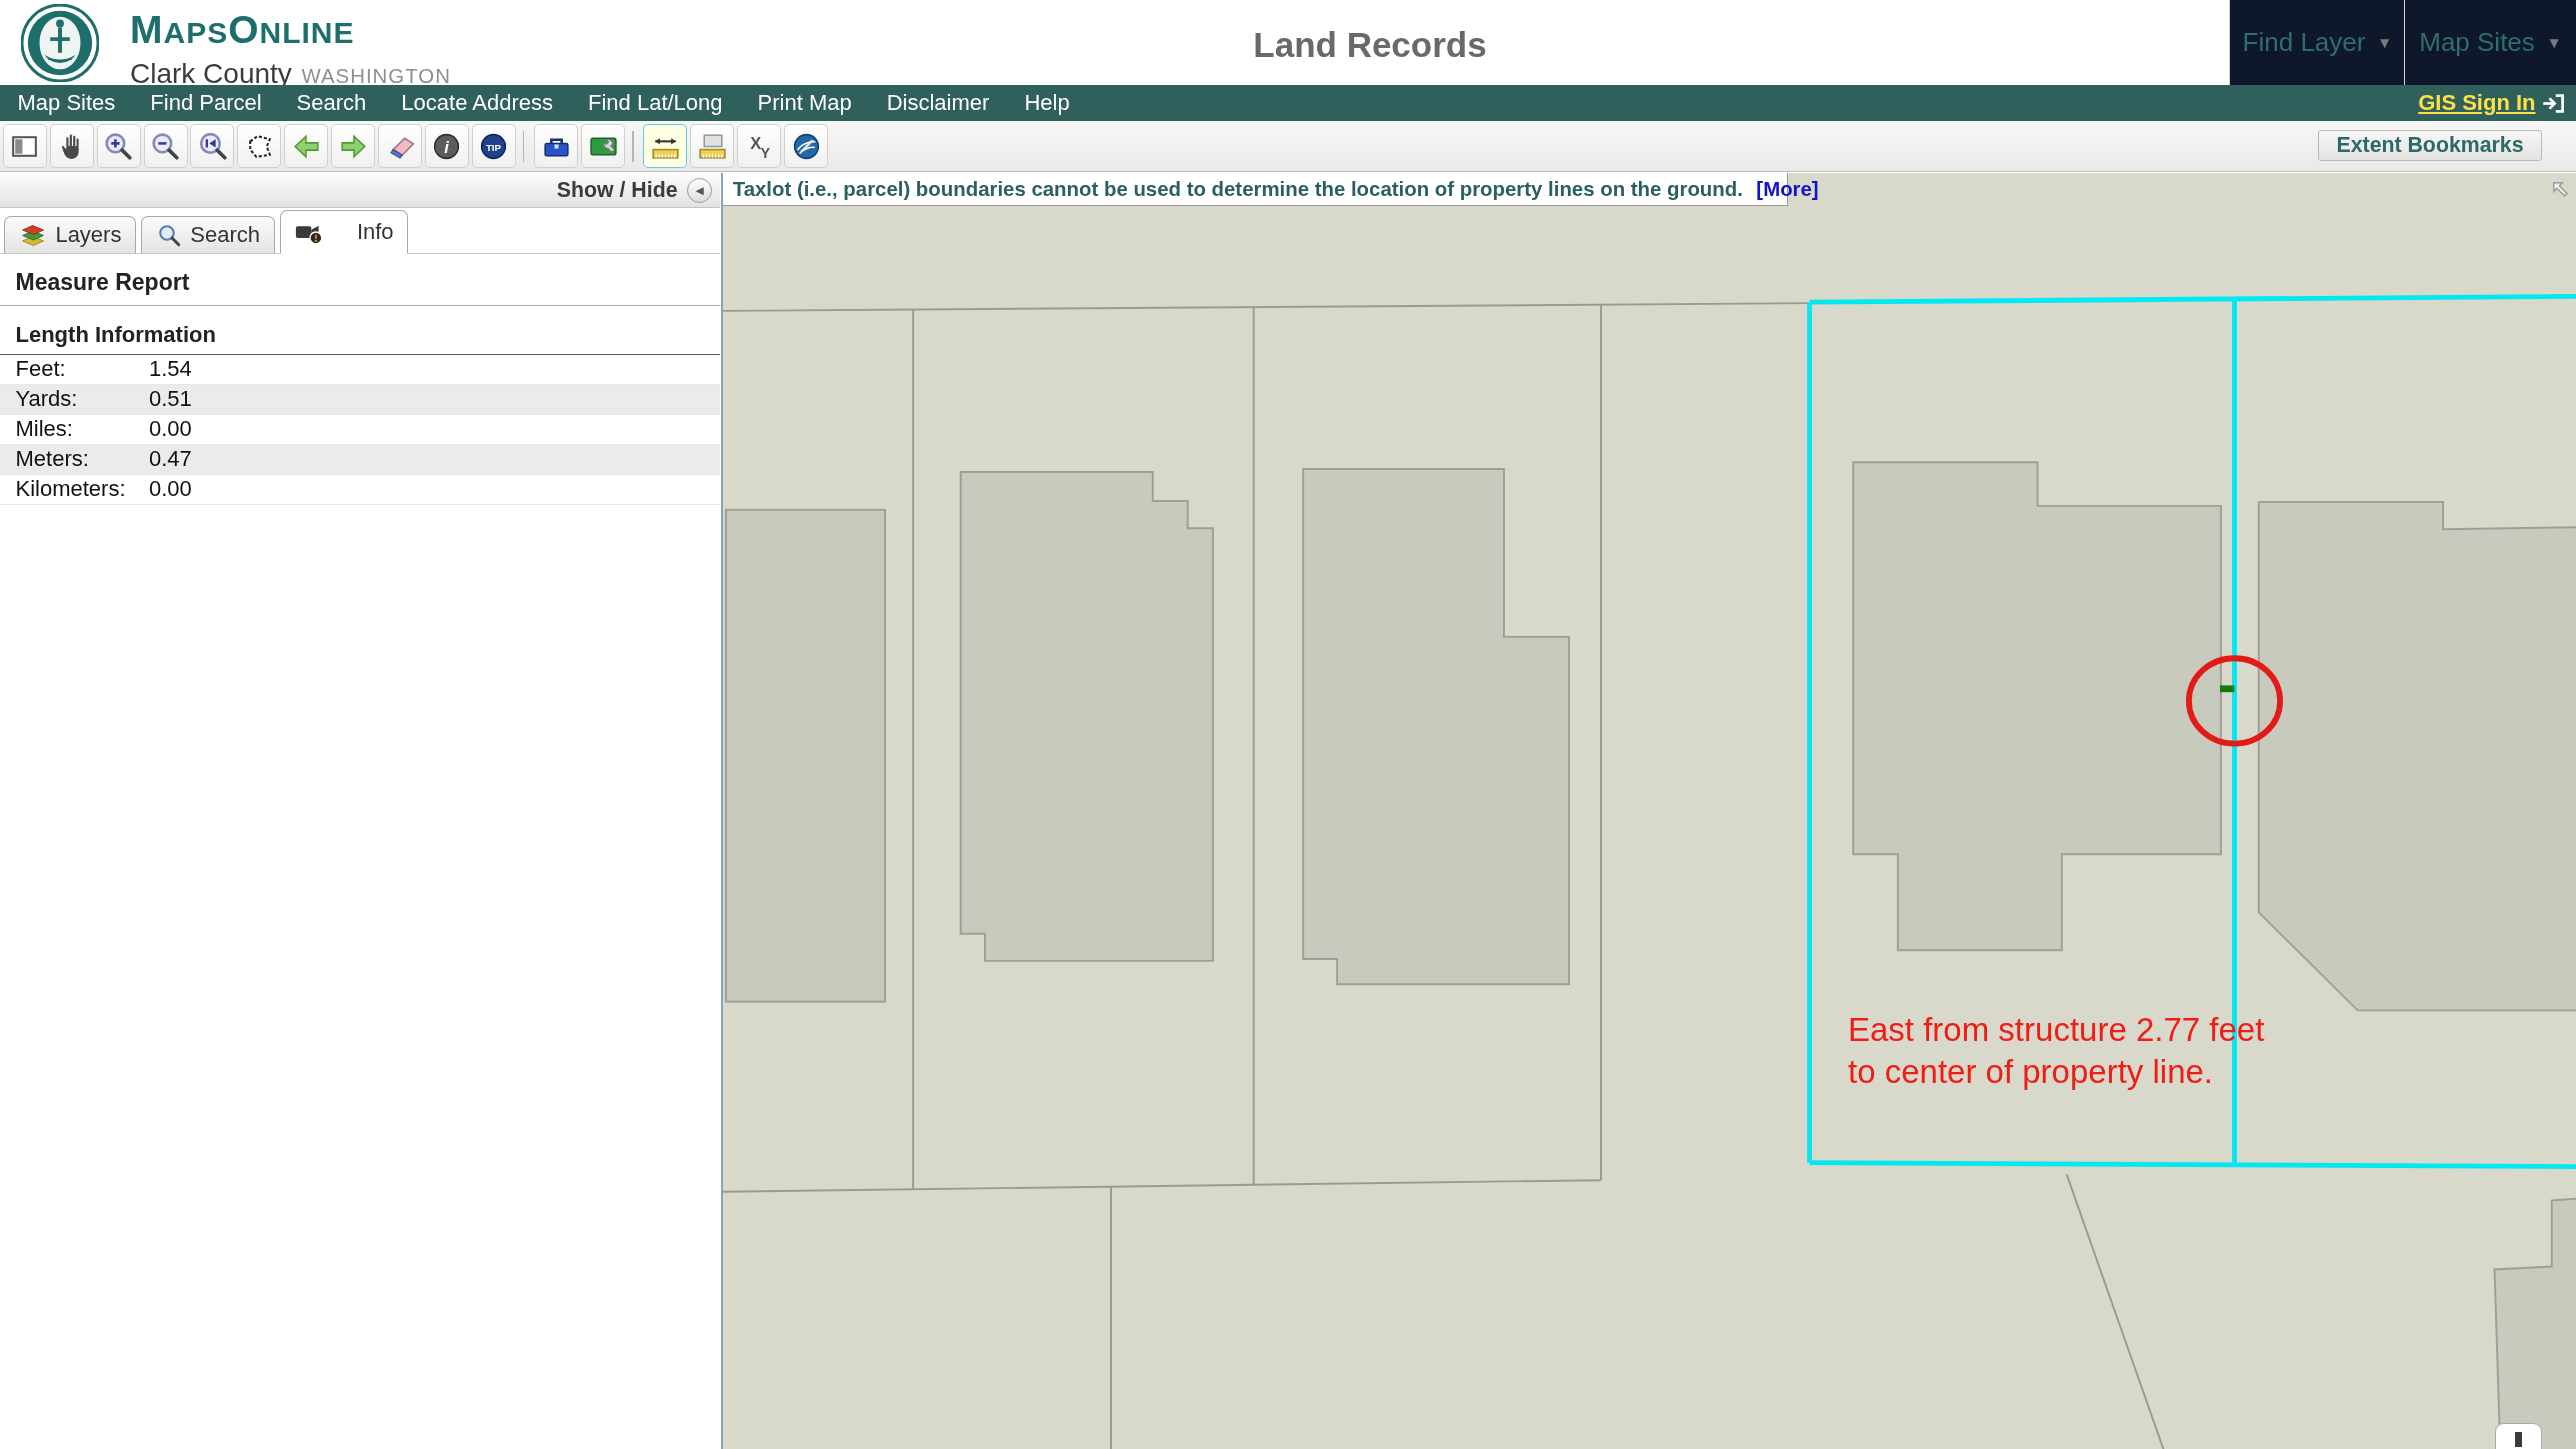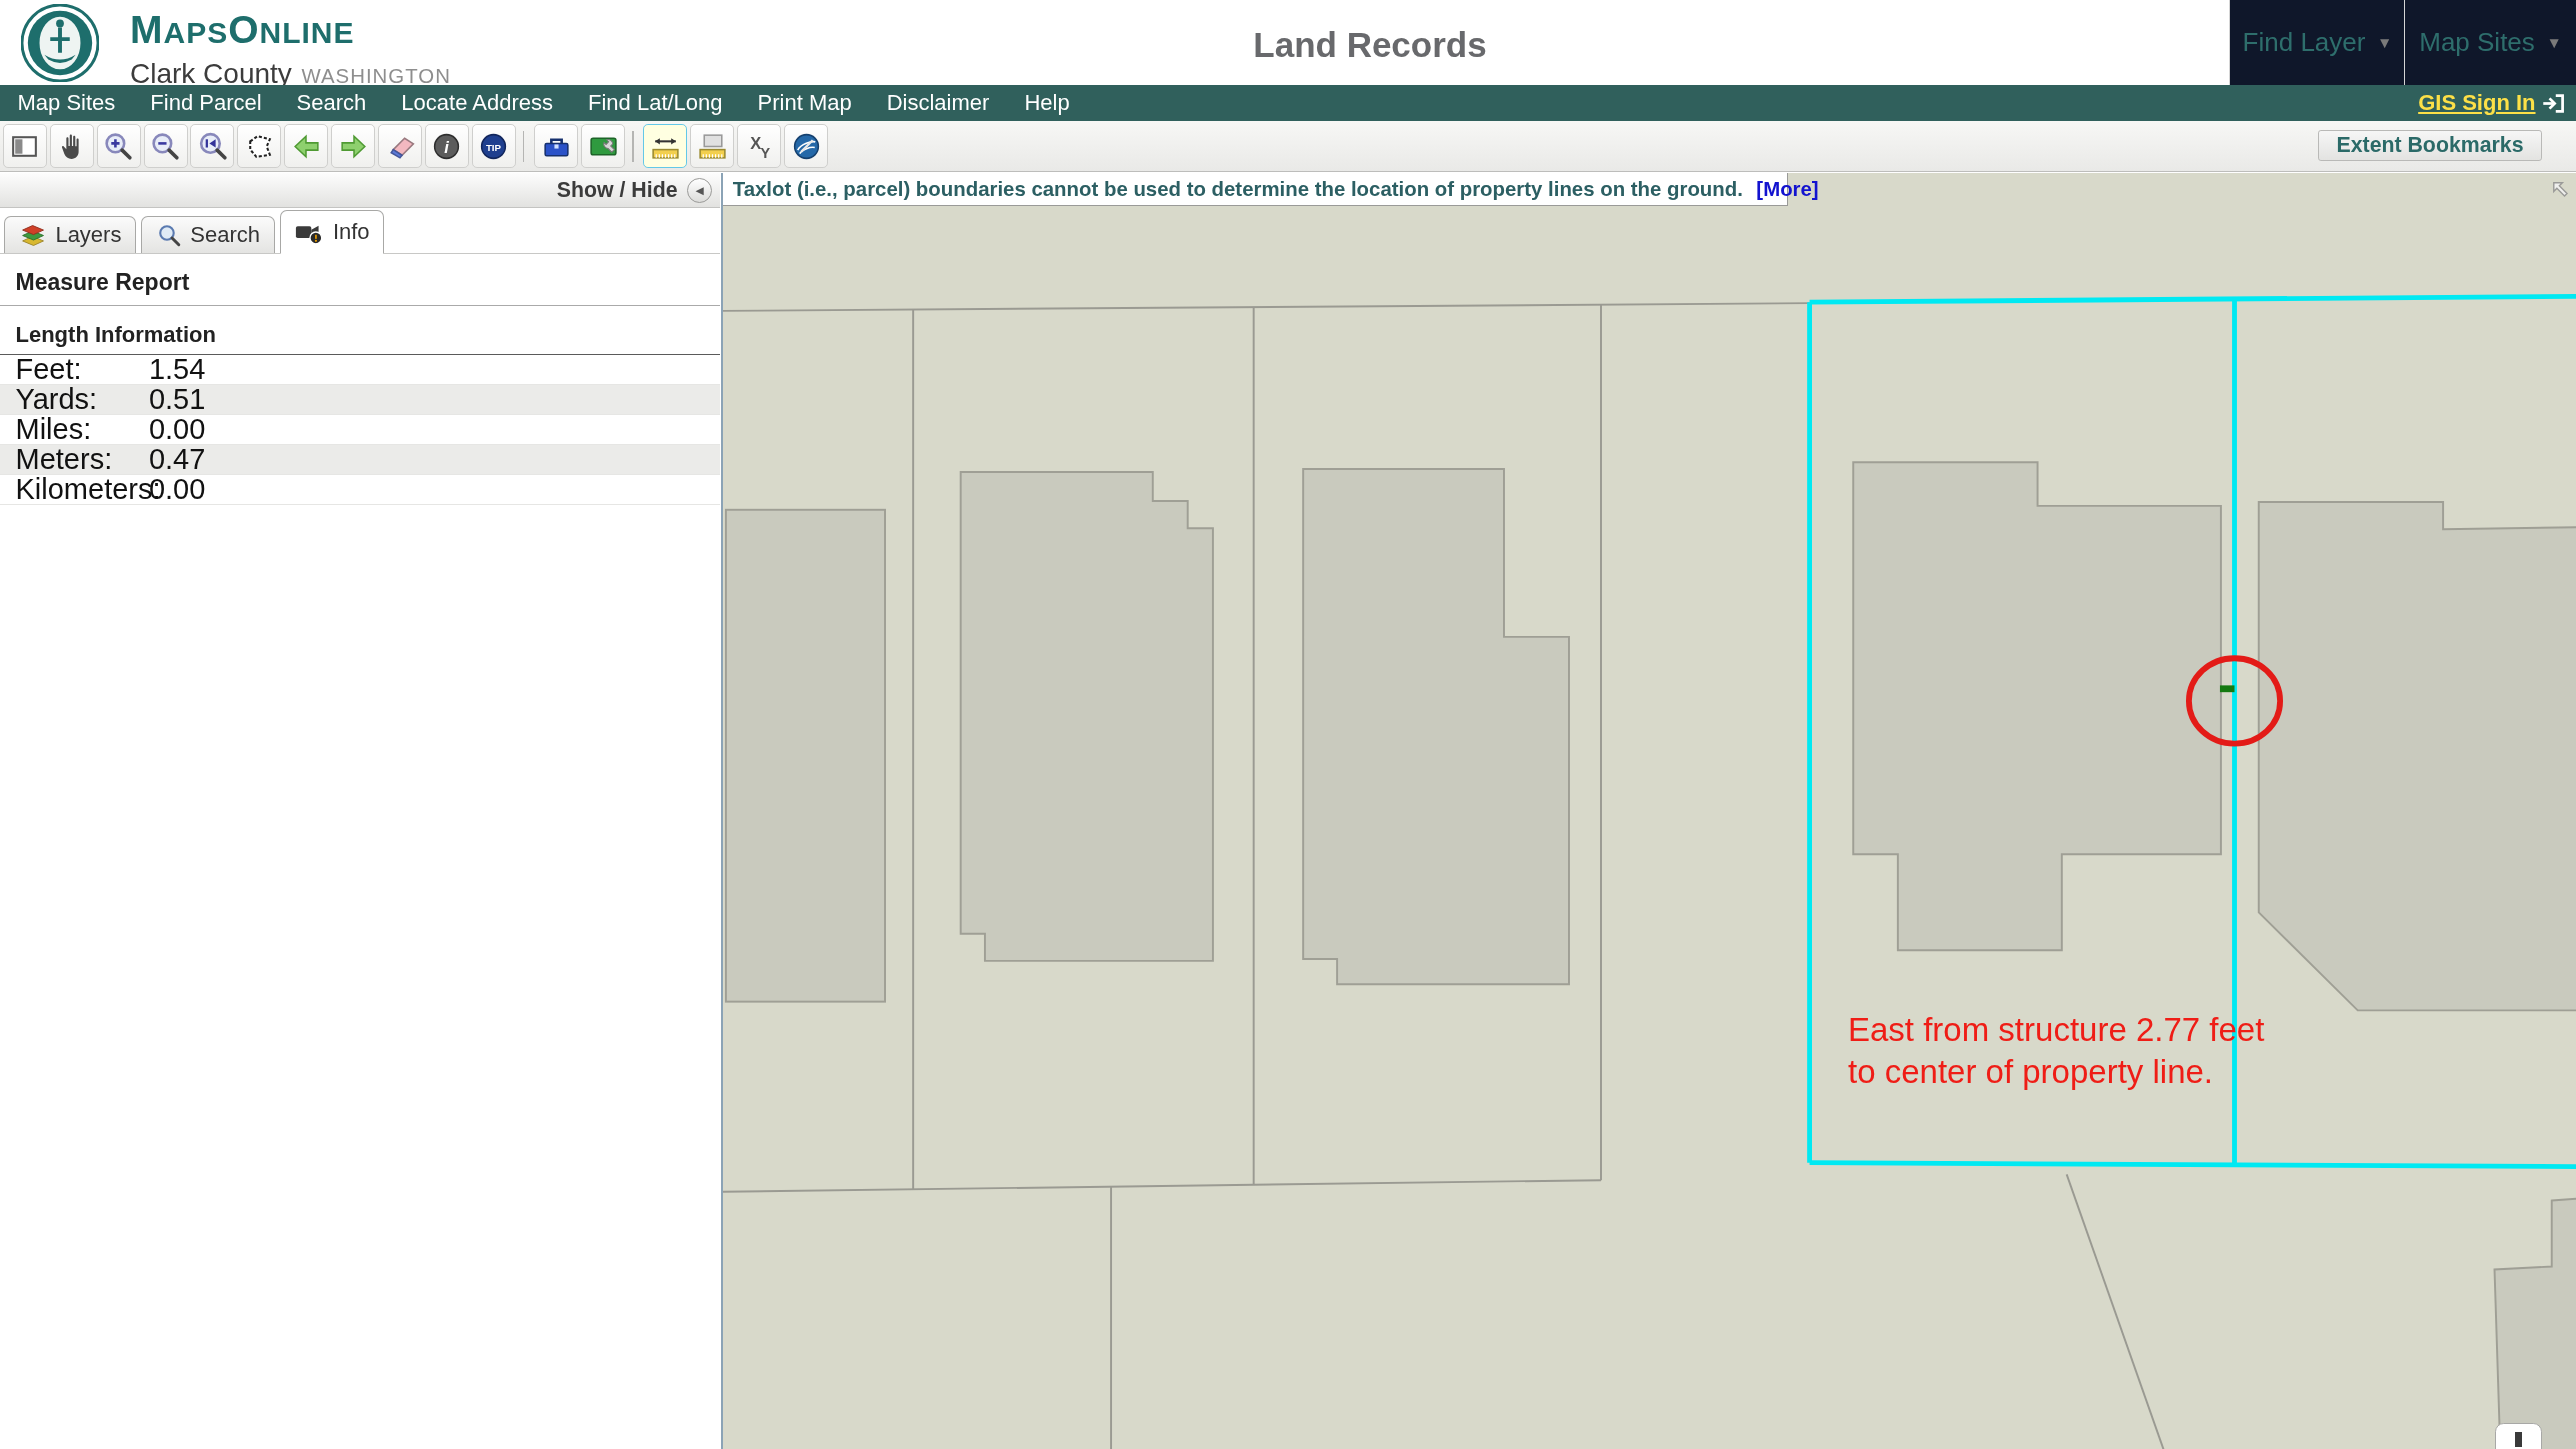--- a/index.html
+++ b/index.html
@@ -38,26 +38,26 @@
   #extent-bookmarks{position:absolute;right:34px;top:8.7px;height:31px;padding:0 17.5px;background:linear-gradient(#f6f6f6,#e3e3e1);border:1px solid #b9b9b7;border-radius:2.9px;font-size:21.3px;font-weight:bold;color:#2b6a68;line-height:29px;cursor:pointer;}
 
   
   #sidebar{position:absolute;left:0;top:173px;width:723px;height:1277px;background:#fff;border-right:2.9px solid #8ba3b6;}
   #side-strip{position:absolute;left:0;top:0;width:720px;height:35px;background:linear-gradient(#fdfdfd,#e2e2e0);border-bottom:1px solid #c4c4c2;display:flex;align-items:center;justify-content:flex-end;}
   #show-hide-label{font-size:21.3px;font-weight:bold;color:#3b3b3b;margin-right:9.7px;}
   #collapse-btn{width:25px;height:25px;border-radius:50%;border:1px solid #9a9a98;background:linear-gradient(#fff,#dcdcda);color:#555;font-size:10.7px;line-height:23px;text-align:center;margin-right:7.8px;cursor:pointer;}
   #tabsrow{position:absolute;left:0;top:36px;width:720px;height:45px;border-bottom:1px solid #c8c8c6;display:flex;align-items:flex-end;padding-left:4px;}
   .tab{height:37px;padding:0 13.6px;margin-right:4.9px;border:1px solid #a8a8a6;border-bottom:none;border-radius:6.8px 6.8px 0 0;background:linear-gradient(#fbfbfb,#e4e4e2);display:flex;align-items:center;font-size:22px;color:#333;cursor:pointer;}
   .tab .ticon{margin-right:7.8px;display:flex;}
-  .tab.active{height:44px;background:#fff;position:relative;z-index:2;margin-bottom:-1px;border-bottom:1px solid #fff;}
+  .tab.active{height:44px;background:#fff;position:relative;z-index:2;margin-bottom:-1px;border-bottom:1px solid #fff;gap:24px;}
   #side-content{position:absolute;left:0;top:82px;width:720px;}
   #measure-title{font-size:23px;font-weight:bold;color:#222;padding:13.6px 0 9.7px 15.5px;}
   #mr-hr{border-top:1px solid #aaa;height:0;}
   #length-info{font-size:22px;font-weight:bold;color:#222;padding:15.5px 0 5.8px 15.5px;border-bottom:1.9px solid #5a5a5a;}
-  .mrow{display:flex;height:30px;align-items:center;font-size:29px;color:#111;border-bottom:1px solid #e6e6e4;}
+  .mrow{display:flex;height:30px;align-items:center;font-size:22px;color:#111;border-bottom:1px solid #e6e6e4;}
   .mrow.alt{background:#ebebe9;}
   .mrow .ml{width:147px;padding-left:15.5px;}
   .mrow .mv{padding-left:1.9px;}
 
   
   #map{position:absolute;left:723px;top:173px;width:1853px;height:1277px;background:#d8d9ca;overflow:hidden;cursor:crosshair;}
   #mapsvg{position:absolute;left:0;top:0;}
   #disclaimer{position:absolute;left:0;top:0;width:1065px;height:33px;background:#fff;border-right:1px solid #9a9a98;border-bottom:1px solid #9a9a98;font-size:20.4px;font-weight:bold;color:#2c5f63;line-height:32px;padding-left:9.7px;white-space:nowrap;z-index:5;}
   #disclaimer .more{color:#1313cf;margin-left:7.8px;cursor:pointer;}
   #annotation{position:absolute;left:1125px;top:836px;font-size:33px;color:#ef1d16;line-height:1.27;white-space:nowrap;z-index:4;}

